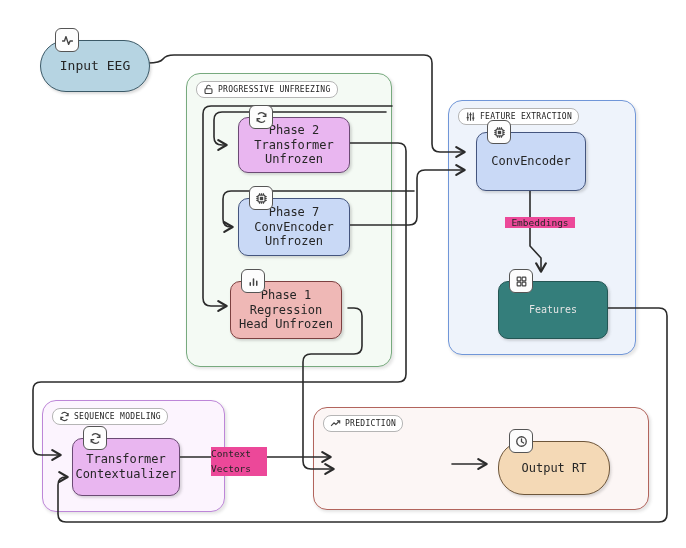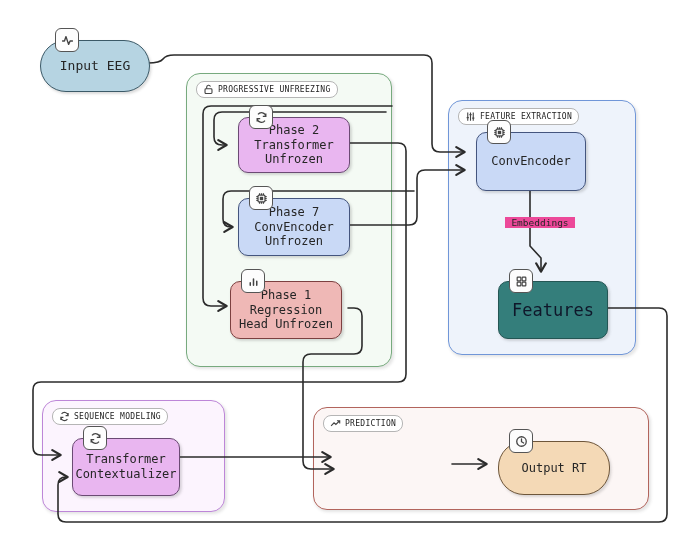--- a/index.html
+++ b/index.html
@@ -17,21 +17,21 @@
   .node{position:absolute;border:1.6px solid #404040;border-radius:10px;display:flex;
         align-items:center;justify-content:center;text-align:center;
         font-size:12px;line-height:1.22;color:#262626;white-space:pre-line;
         box-shadow:1.5px 2px 2.5px rgba(60,60,60,.18);}
   .stadium{border-radius:26px;}
   .n-input{left:40px;top:40px;width:108px;height:50px;background:#b6d4e2;border-color:#3c5a68;font-size:13px;}
   .n-phase2{left:238px;top:117px;width:110px;height:54px;background:#e9b6f0;border-color:#6b4a74;align-items:center;}
   .n-phase3{left:238px;top:198px;width:110px;height:56px;background:#c9d9f6;border-color:#44557e;}
   .n-phase1{left:230px;top:281px;width:110px;height:56px;background:#efb8b6;border-color:#7c4040;}
   .n-conv{left:476px;top:132px;width:108px;height:57px;background:#c9d9f6;border-color:#44557e;}
-  .n-feat{left:498px;top:281px;width:108px;height:56px;background:#347e7b;border-color:#245654;color:#0f172a;font-size:17px;}
+  .n-feat{left:498px;top:281px;width:108px;height:56px;background:#347e7b;border-color:#245654;color:#e5e5e5;font-size:10px;}
   .n-trans{left:72px;top:438px;width:106px;height:56px;background:#e9b6f0;border-color:#6b4a74;}
   .n-reg{left:343px;top:437px;width:109px;height:58px;background:#efb8b6;border-color:#7c4040;font-size:11.5px;}
   .n-out{left:498px;top:441px;width:110px;height:52px;background:#f4d9b6;border-color:#6e563a;}
   .badge{position:absolute;left:10px;top:-13px;width:22px;height:22px;background:#fdfdfd;
          border:1.5px solid #555;border-radius:6px;display:flex;align-items:center;justify-content:center;}
   .badge svg,.pill svg{display:block;}
   .elabel{position:absolute;background:#ec4899;color:#262626;white-space:pre-line;}
   .l-emb{left:505px;top:217px;width:70px;text-align:center;font-size:9.5px;}
   .l-ctx{left:211px;top:447px;width:56px;font-size:9.5px;line-height:1.55;}
 </style>
@@ -100,20 +100,22 @@
       <path marker-end="url(#arrow)" d="M348,225 L409,225 Q417,225 417,217 L417,178 Q417,170 425,170 L464,170"></path>
       <path marker-end="url(#arrow)" d="M348,308 L354,308 Q362,308 362,316 L362,346 Q362,354 354,354 L311,354 Q303,354 303,362 L303,461 Q303,469 311,469 L333,469"></path>
       <path marker-end="url(#arrow)" d="M530,189 L530,246 L541,258 L541,271"></path>
       <path marker-end="url(#arrow)" d="M606,308 L659,308 Q667,308 667,316 L667,514 Q667,522 659,522 L66,522 Q58,522 58,514 L58,485 Q58,477 66,477 L67,477"></path>
       <path marker-end="url(#arrow)" d="M178,457 L330,457"></path>
       <path marker-end="url(#arrow)" d="M452,464 L486,464"></path>
     </g>
   </svg>
 
   <div class="elabel l-emb">Embeddings</div>
+  <div class="elabel l-ctx">Context
+Vectors</div>
 
   <div class="node stadium n-input">
     <div class="badge" style="left:14px;">
       <svg width="13" height="13" viewBox="0 0 12 12" fill="none" stroke="#444" stroke-width="1.3" stroke-linejoin="round">
           <path d="M1,6.4 H3.2 L4.6,2.4 L7,9.6 L8.4,6.4 H11"></path>
         </svg>
     </div>
     <span>Input EEG</span>
   </div>
 

